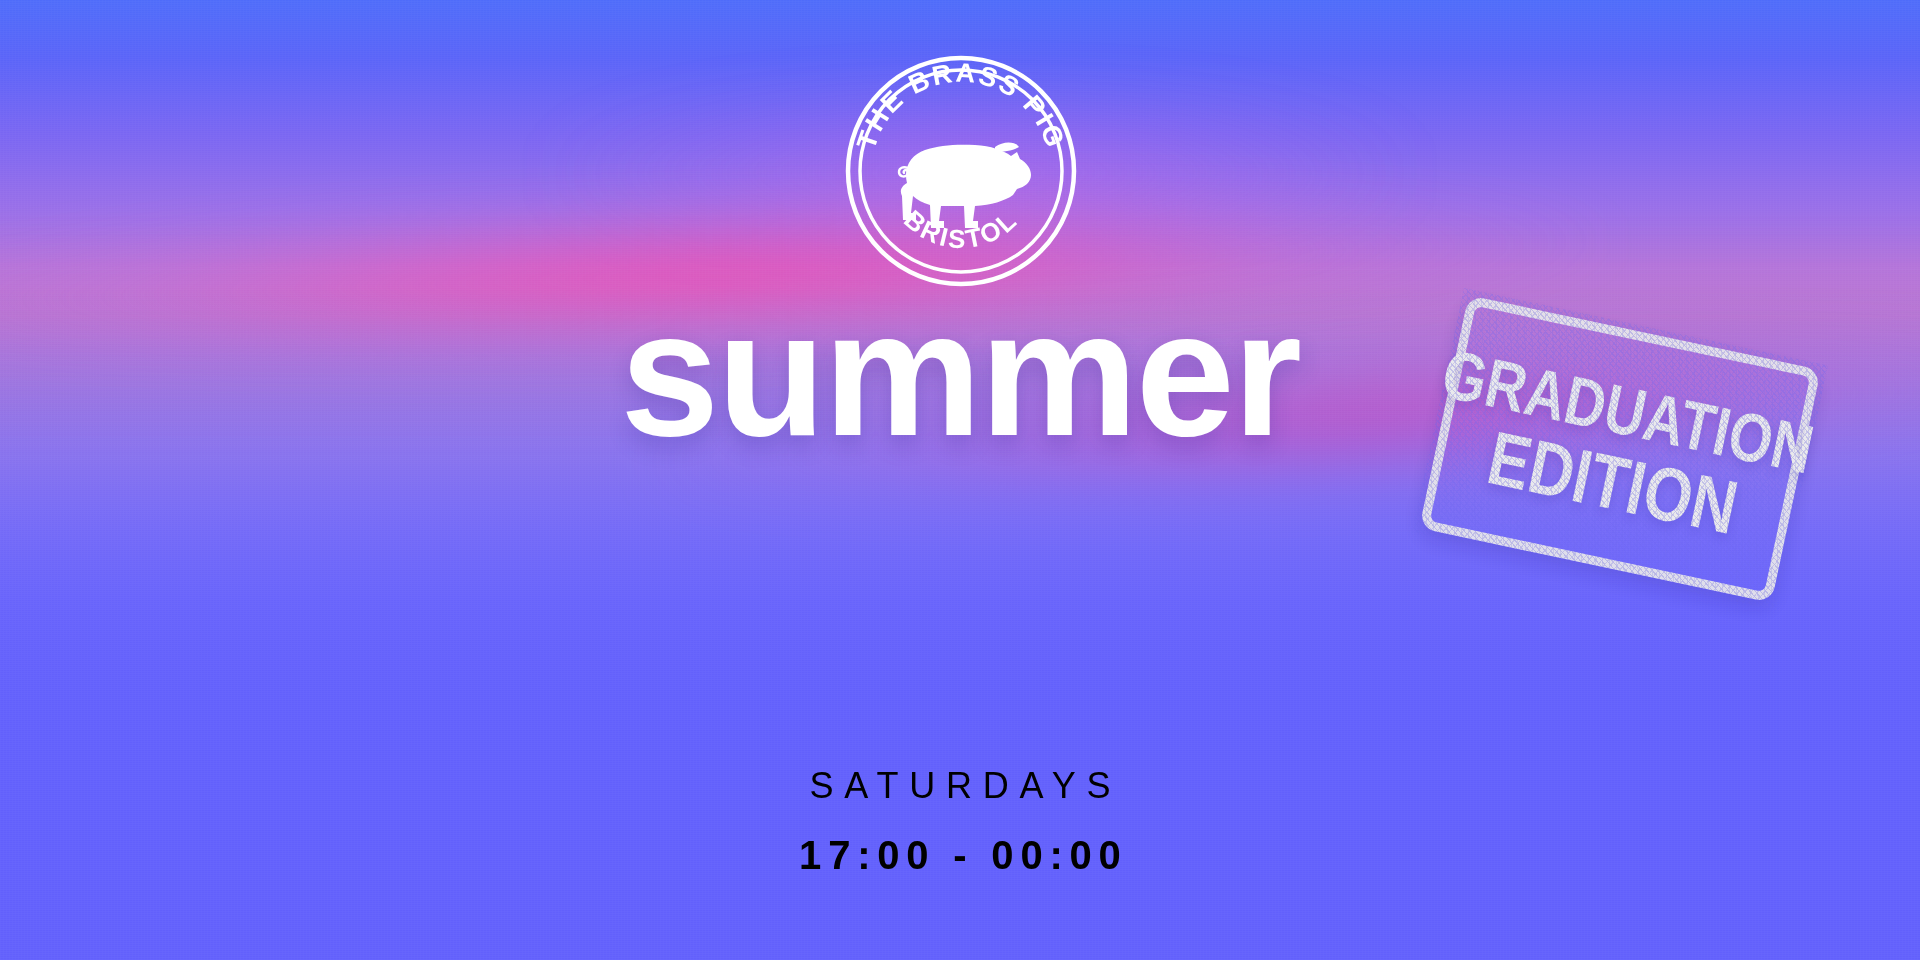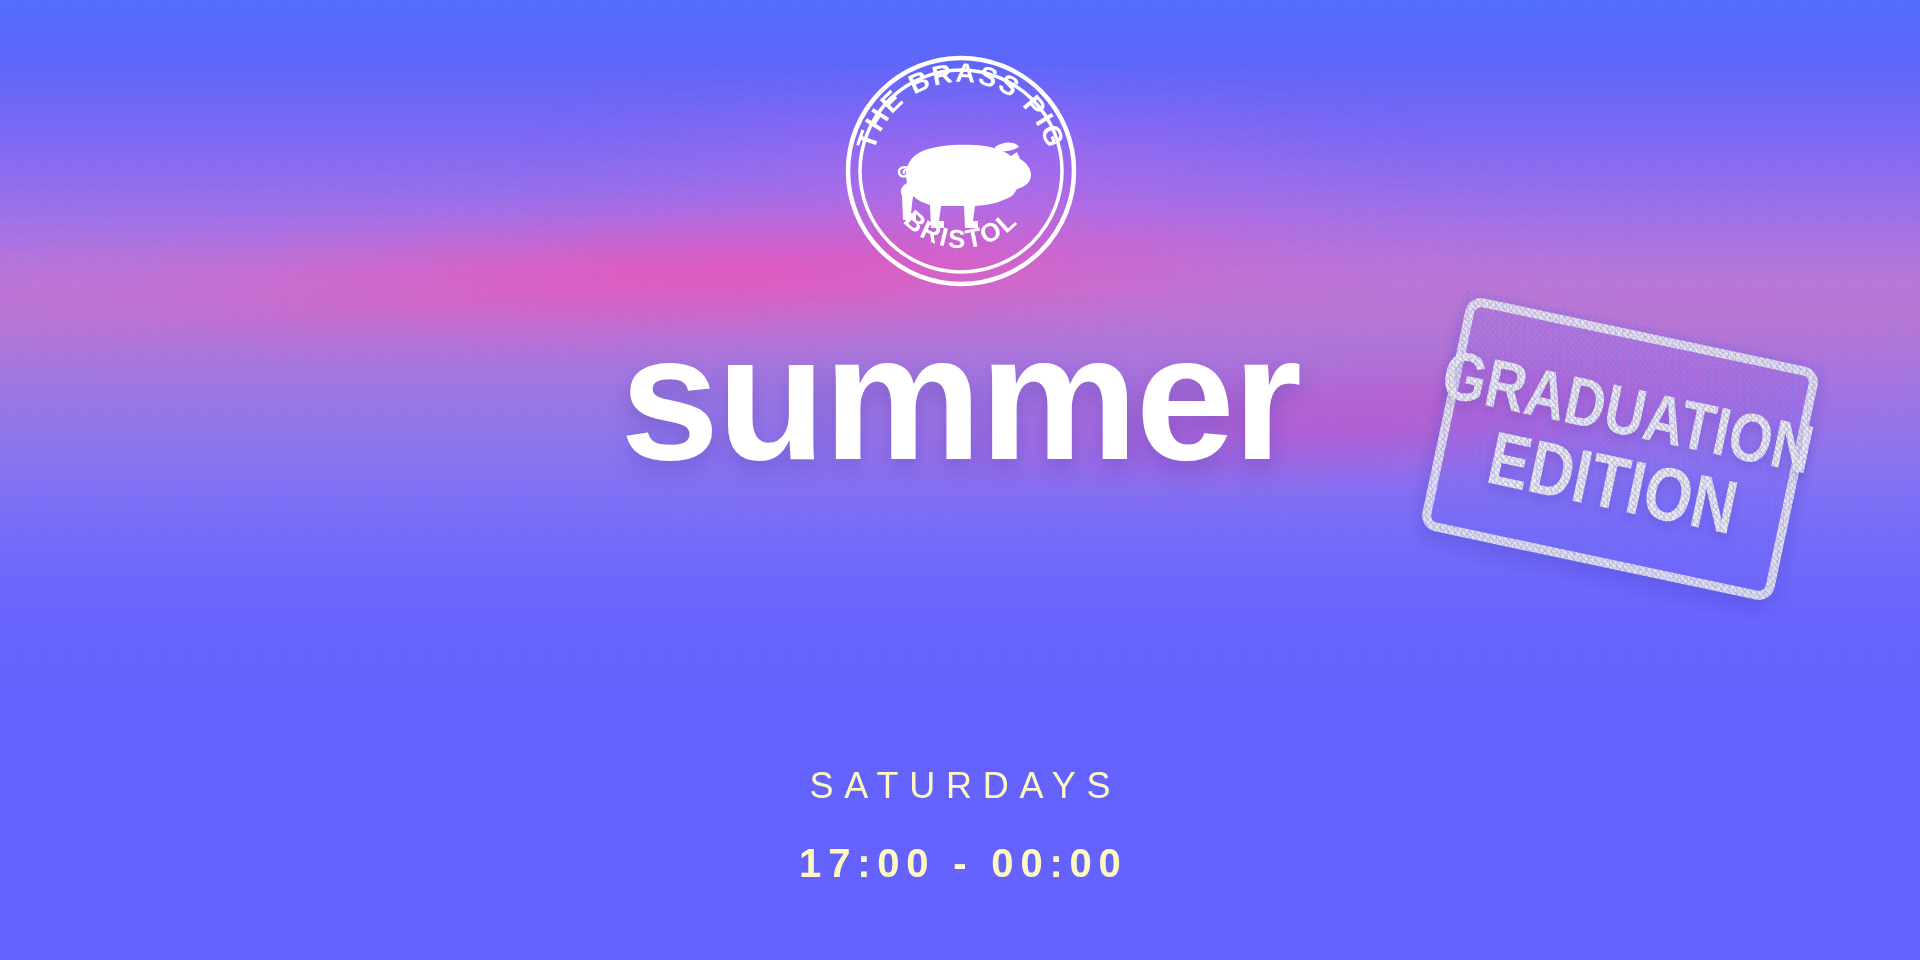--- a/index.html
+++ b/index.html
@@ -127,21 +127,21 @@
     width: 232px;
     height: 232px;
   }
   .logo svg { display: block; width: 232px; height: 232px; }
 
   
   .headline {
     position: absolute;
     left: 0;
     right: 0;
-    top: 312px;
+    top: 288px;
     text-align: center;
     color: #ffffff;
     font-weight: 700;
     font-size: 178px;
     line-height: 0.97;
     letter-spacing: -0.012em;
     text-shadow: 0 10px 22px rgba(40, 30, 140, 0.22);
     user-select: none;
   }
   .line { display: block; white-space: nowrap; }
@@ -228,31 +228,31 @@
       repeating-linear-gradient(76deg, rgba(110,104,240,.55) 0 1px, rgba(0,0,0,0) 1px 7px);
   }
 
   
   .footer {
     position: absolute;
     left: 0;
     right: 0;
     top: 765px;
     text-align: center;
-    color: #fef9c3;
+    color: #000000;
     user-select: none;
   }
   .day {
     font-size: 36px;
     font-weight: 300;
     letter-spacing: 0.30em;
     text-indent: 0.30em;
   }
   .time {
-    margin-top: 34px;
+    margin-top: 26px;
     font-size: 40px;
     font-weight: 700;
     letter-spacing: 0.17em;
     text-indent: 0.17em;
   }
 </style>
 </head>
 <body>
 
 <div id="poster">

